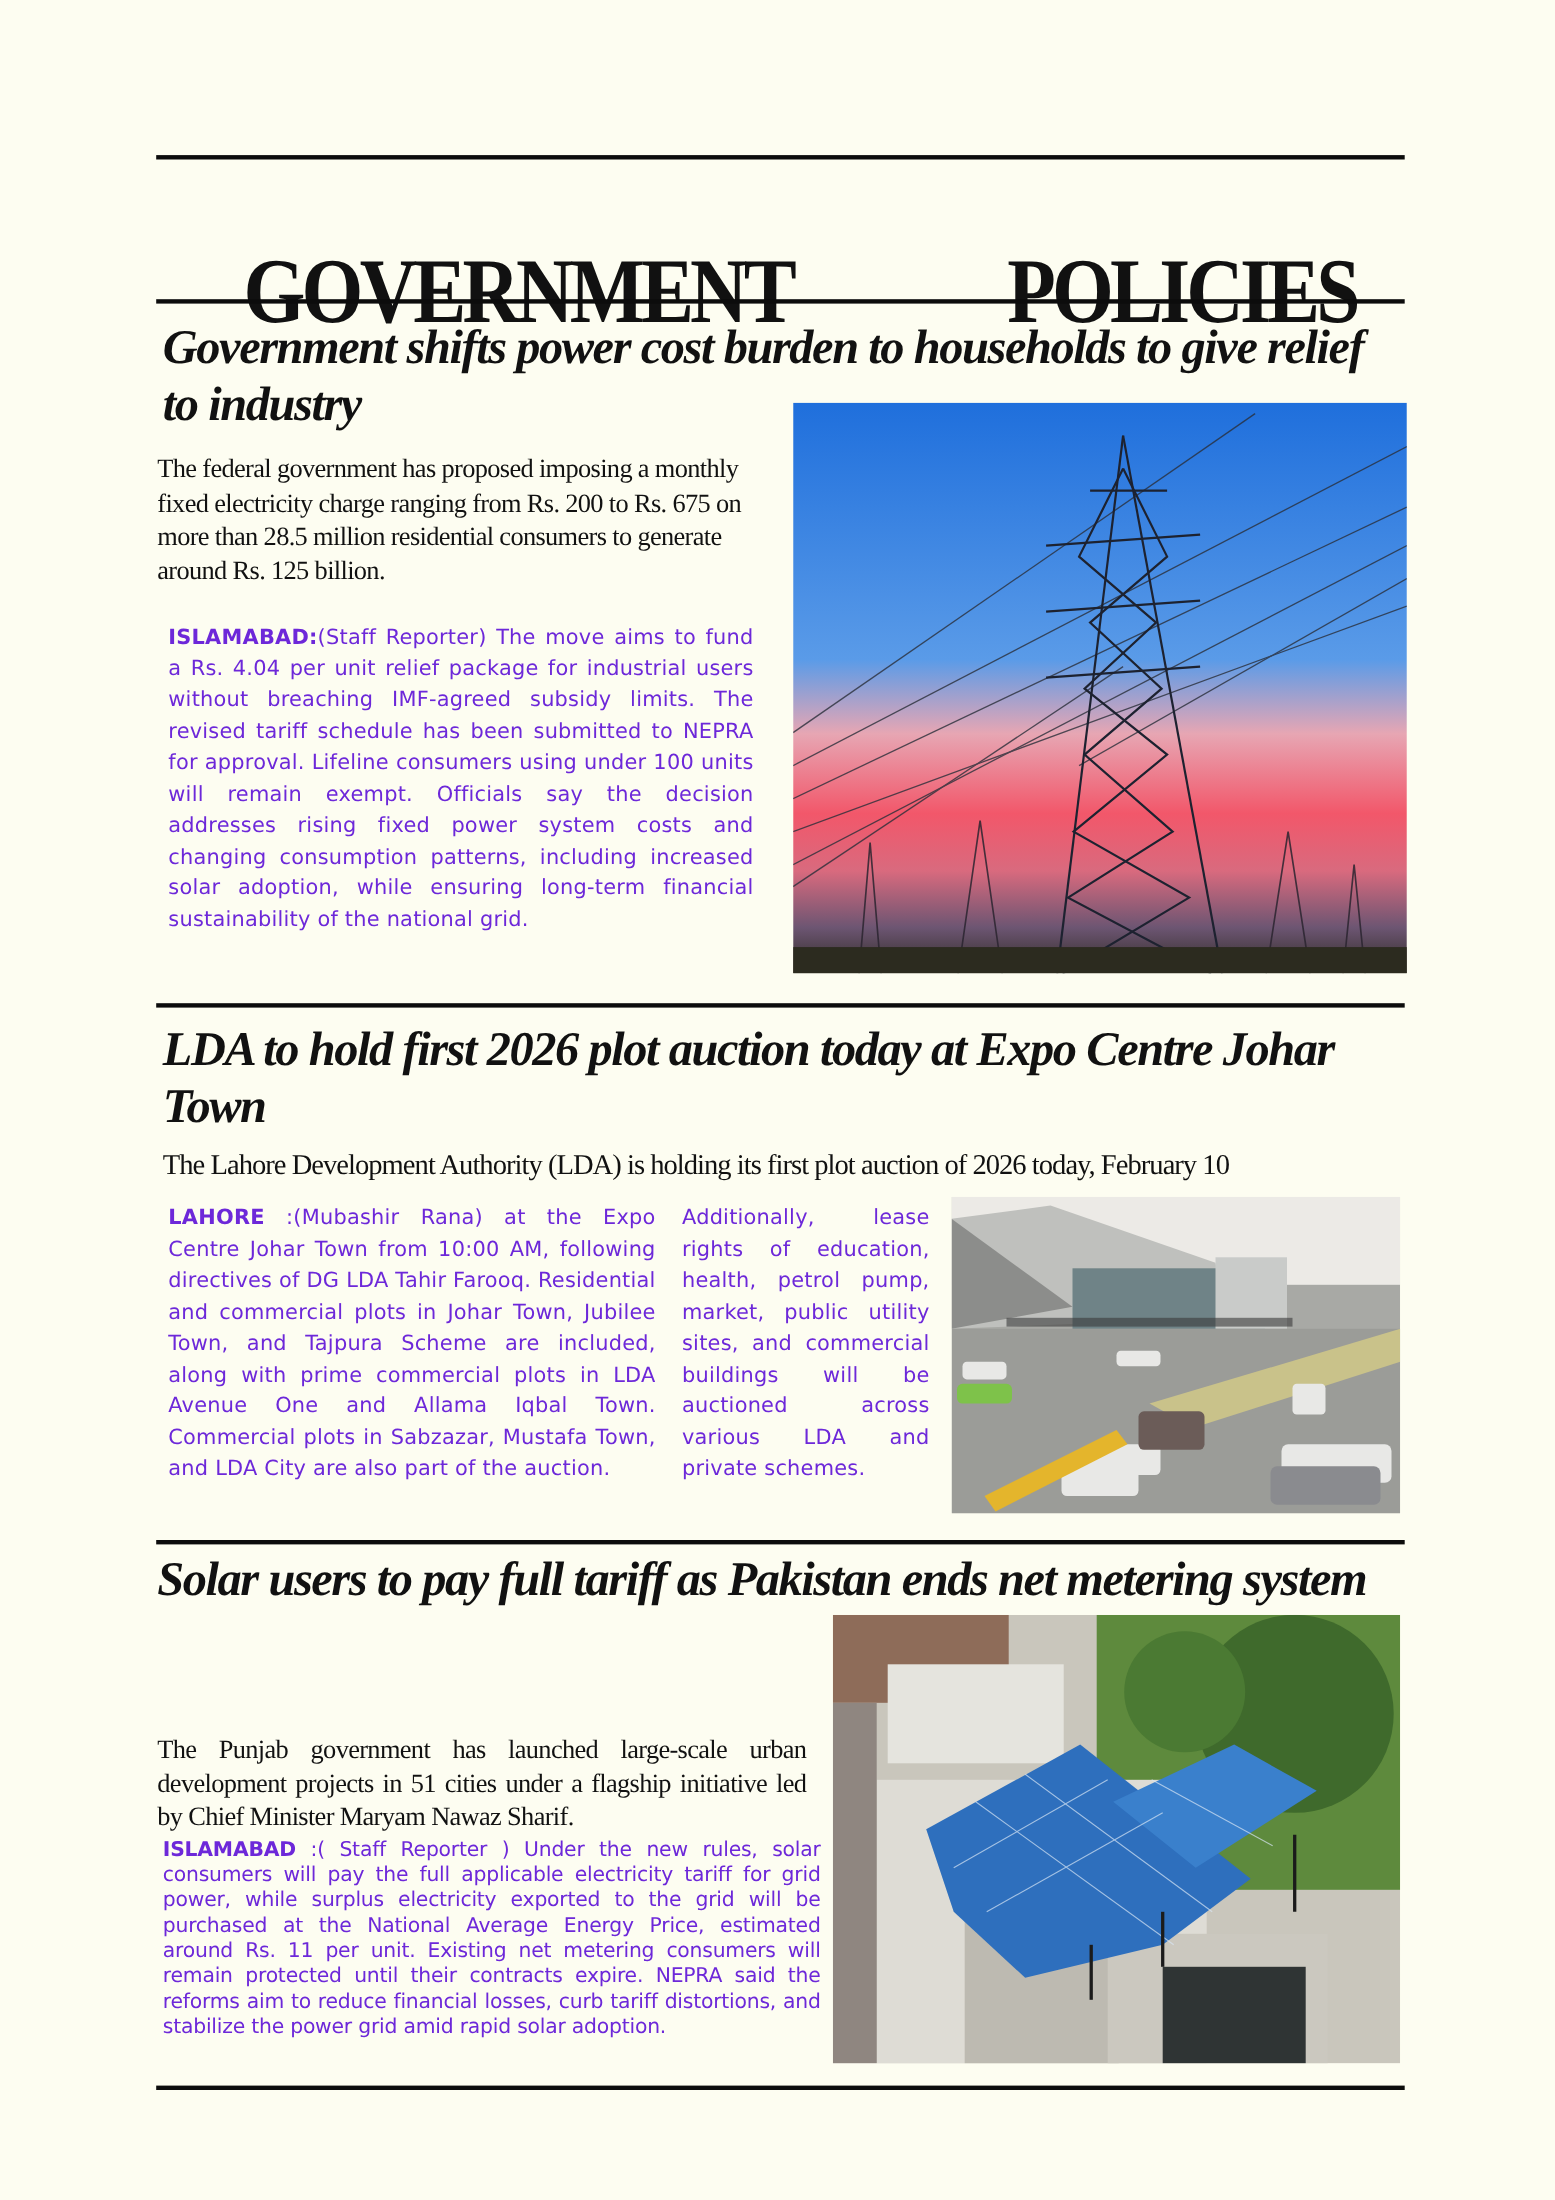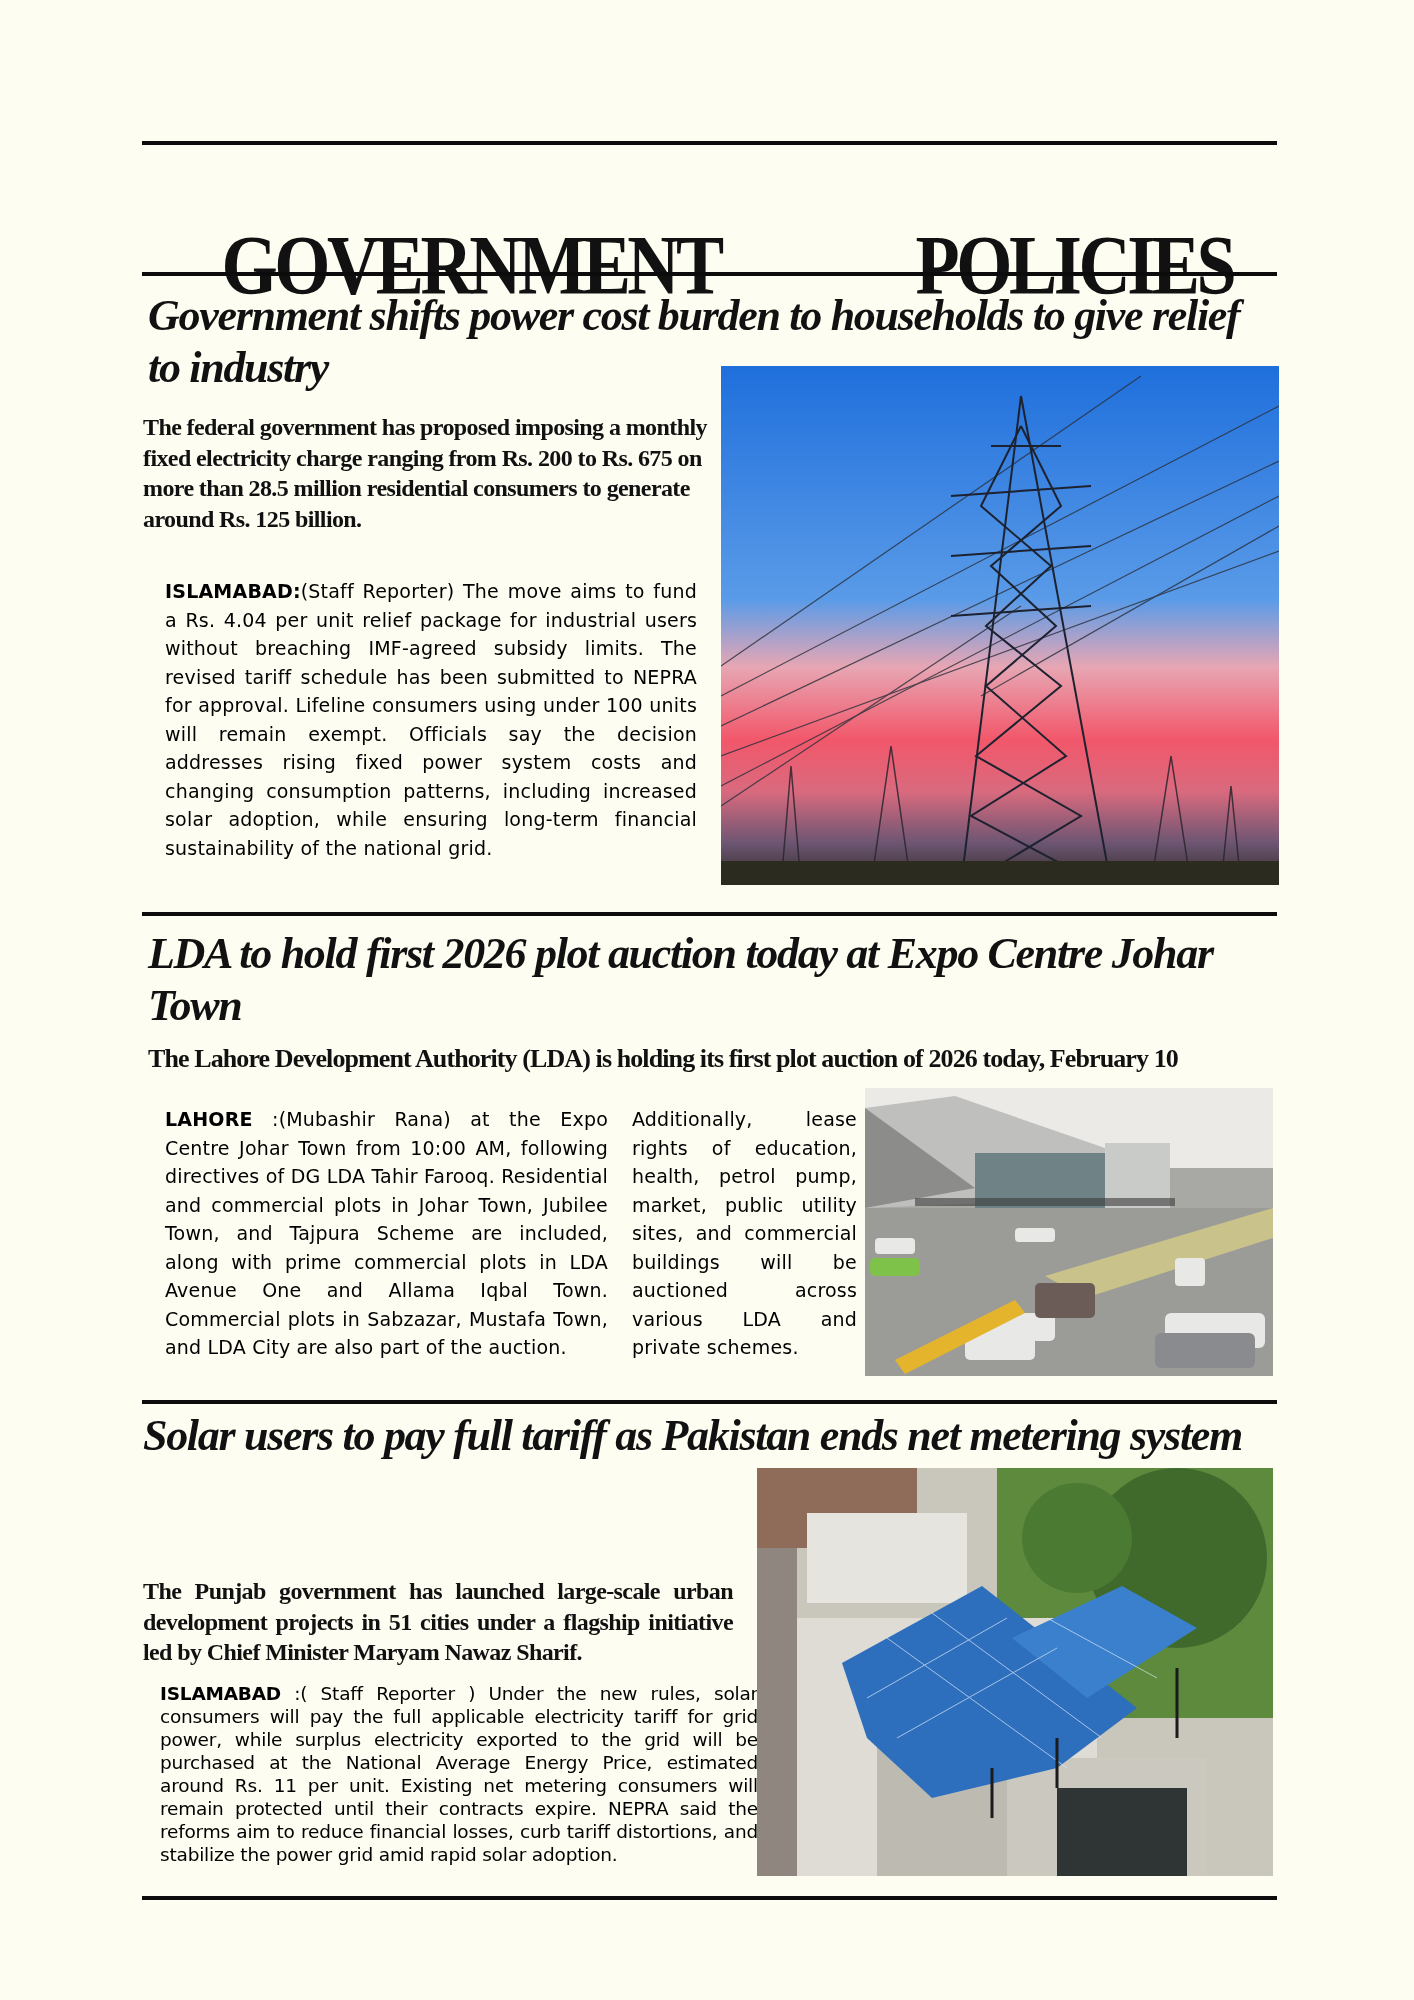--- a/index.html
+++ b/index.html
@@ -15,26 +15,26 @@
     position: absolute; left: 142px; width: 1135px; top: 160px; height: 100px;
     text-align: center; font-family: "Liberation Serif", serif; font-weight: bold;
     font-size: 84px; line-height: 100px; letter-spacing: -4px;
     transform: scaleX(0.86); transform-origin: center; word-spacing: 40px;
   }
   .headline {
     position: absolute; font-family: "Liberation Serif", serif; font-weight: bold;
     font-size: 44px; line-height: 52px; letter-spacing: -1.3px; margin: 0; font-style: italic;
   }
   .deck {
-    position: absolute; font-family: "Liberation Serif", serif; font-weight: bold;
+    position: absolute; font-family: "Liberation Serif", serif; font-weight: normal;
     font-size: 24px; line-height: 30.5px; letter-spacing: -0.6px; margin: 0;
   }
   .body {
     position: absolute; font-family: "DejaVu Sans", sans-serif;
-    font-size: 19px; line-height: 28.5px; text-align: justify; margin: 17px; color: #000000;
+    font-size: 19px; line-height: 28.5px; text-align: justify; margin: 5px; color: #6d28d9;
     letter-spacing: 0.2px;
   }
   .body b { font-weight: bold; }
   .photo { position: absolute; overflow: hidden; }
   .photo svg { width: 100%; height: 100%; display: block; }
 </style>
 </head>
 <body>
 
 <div class="rule" style="top:141px"></div>

